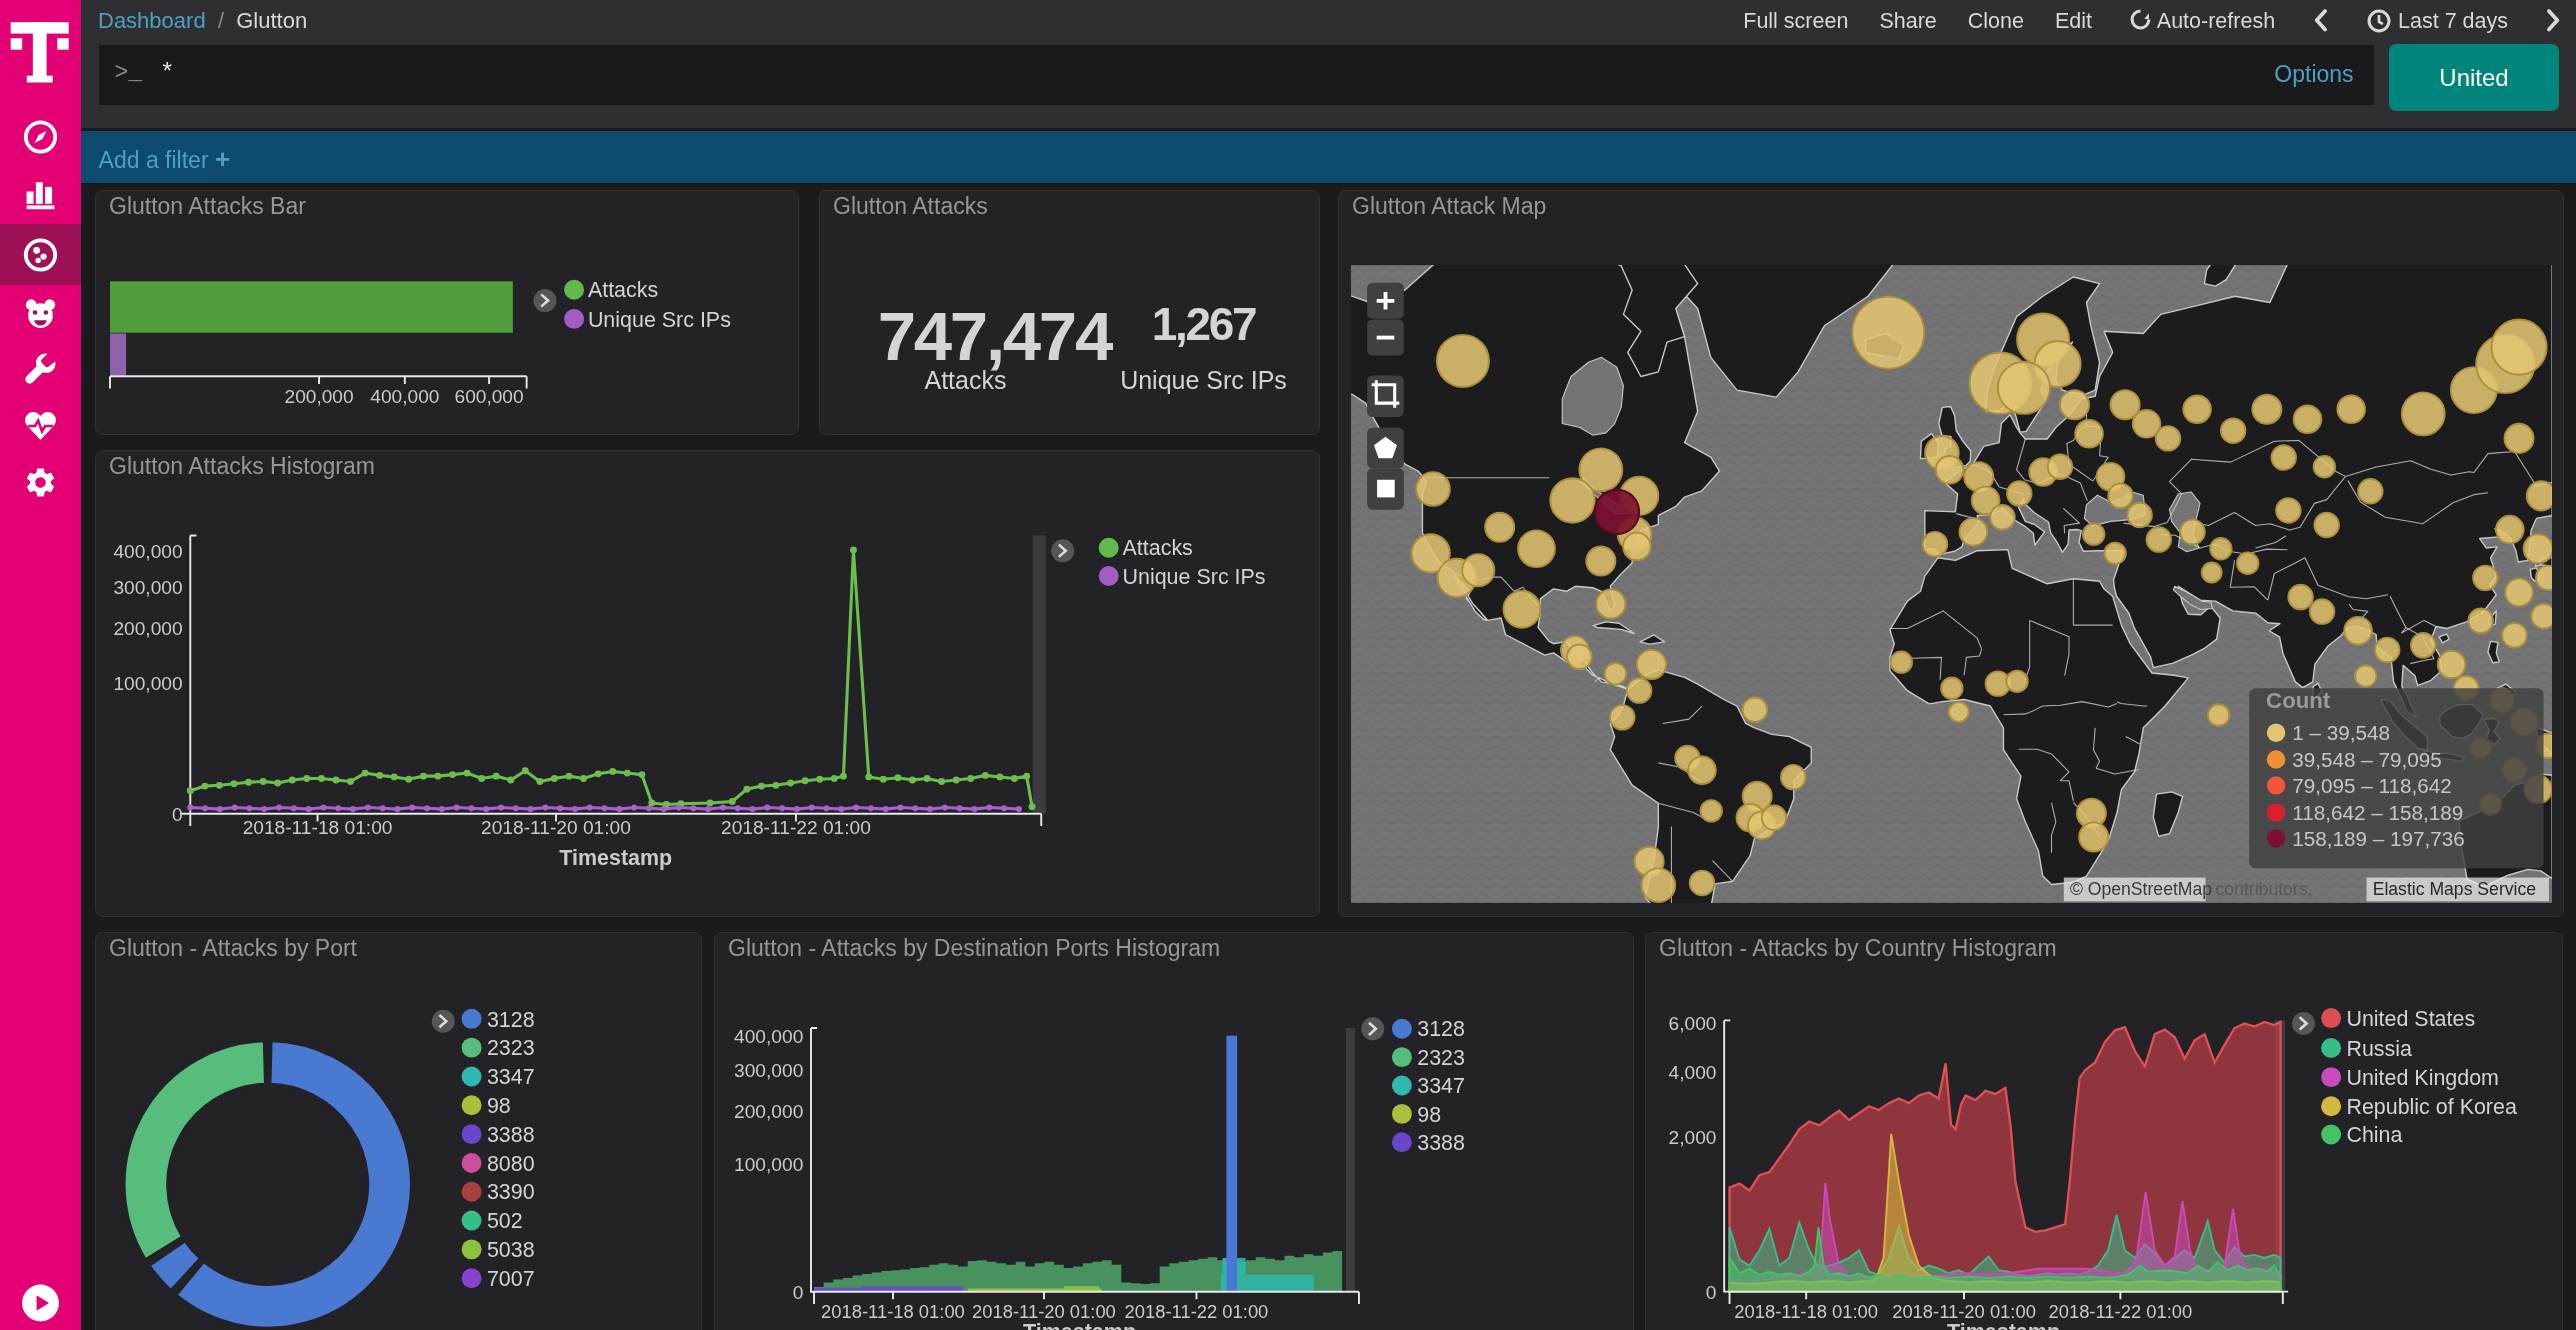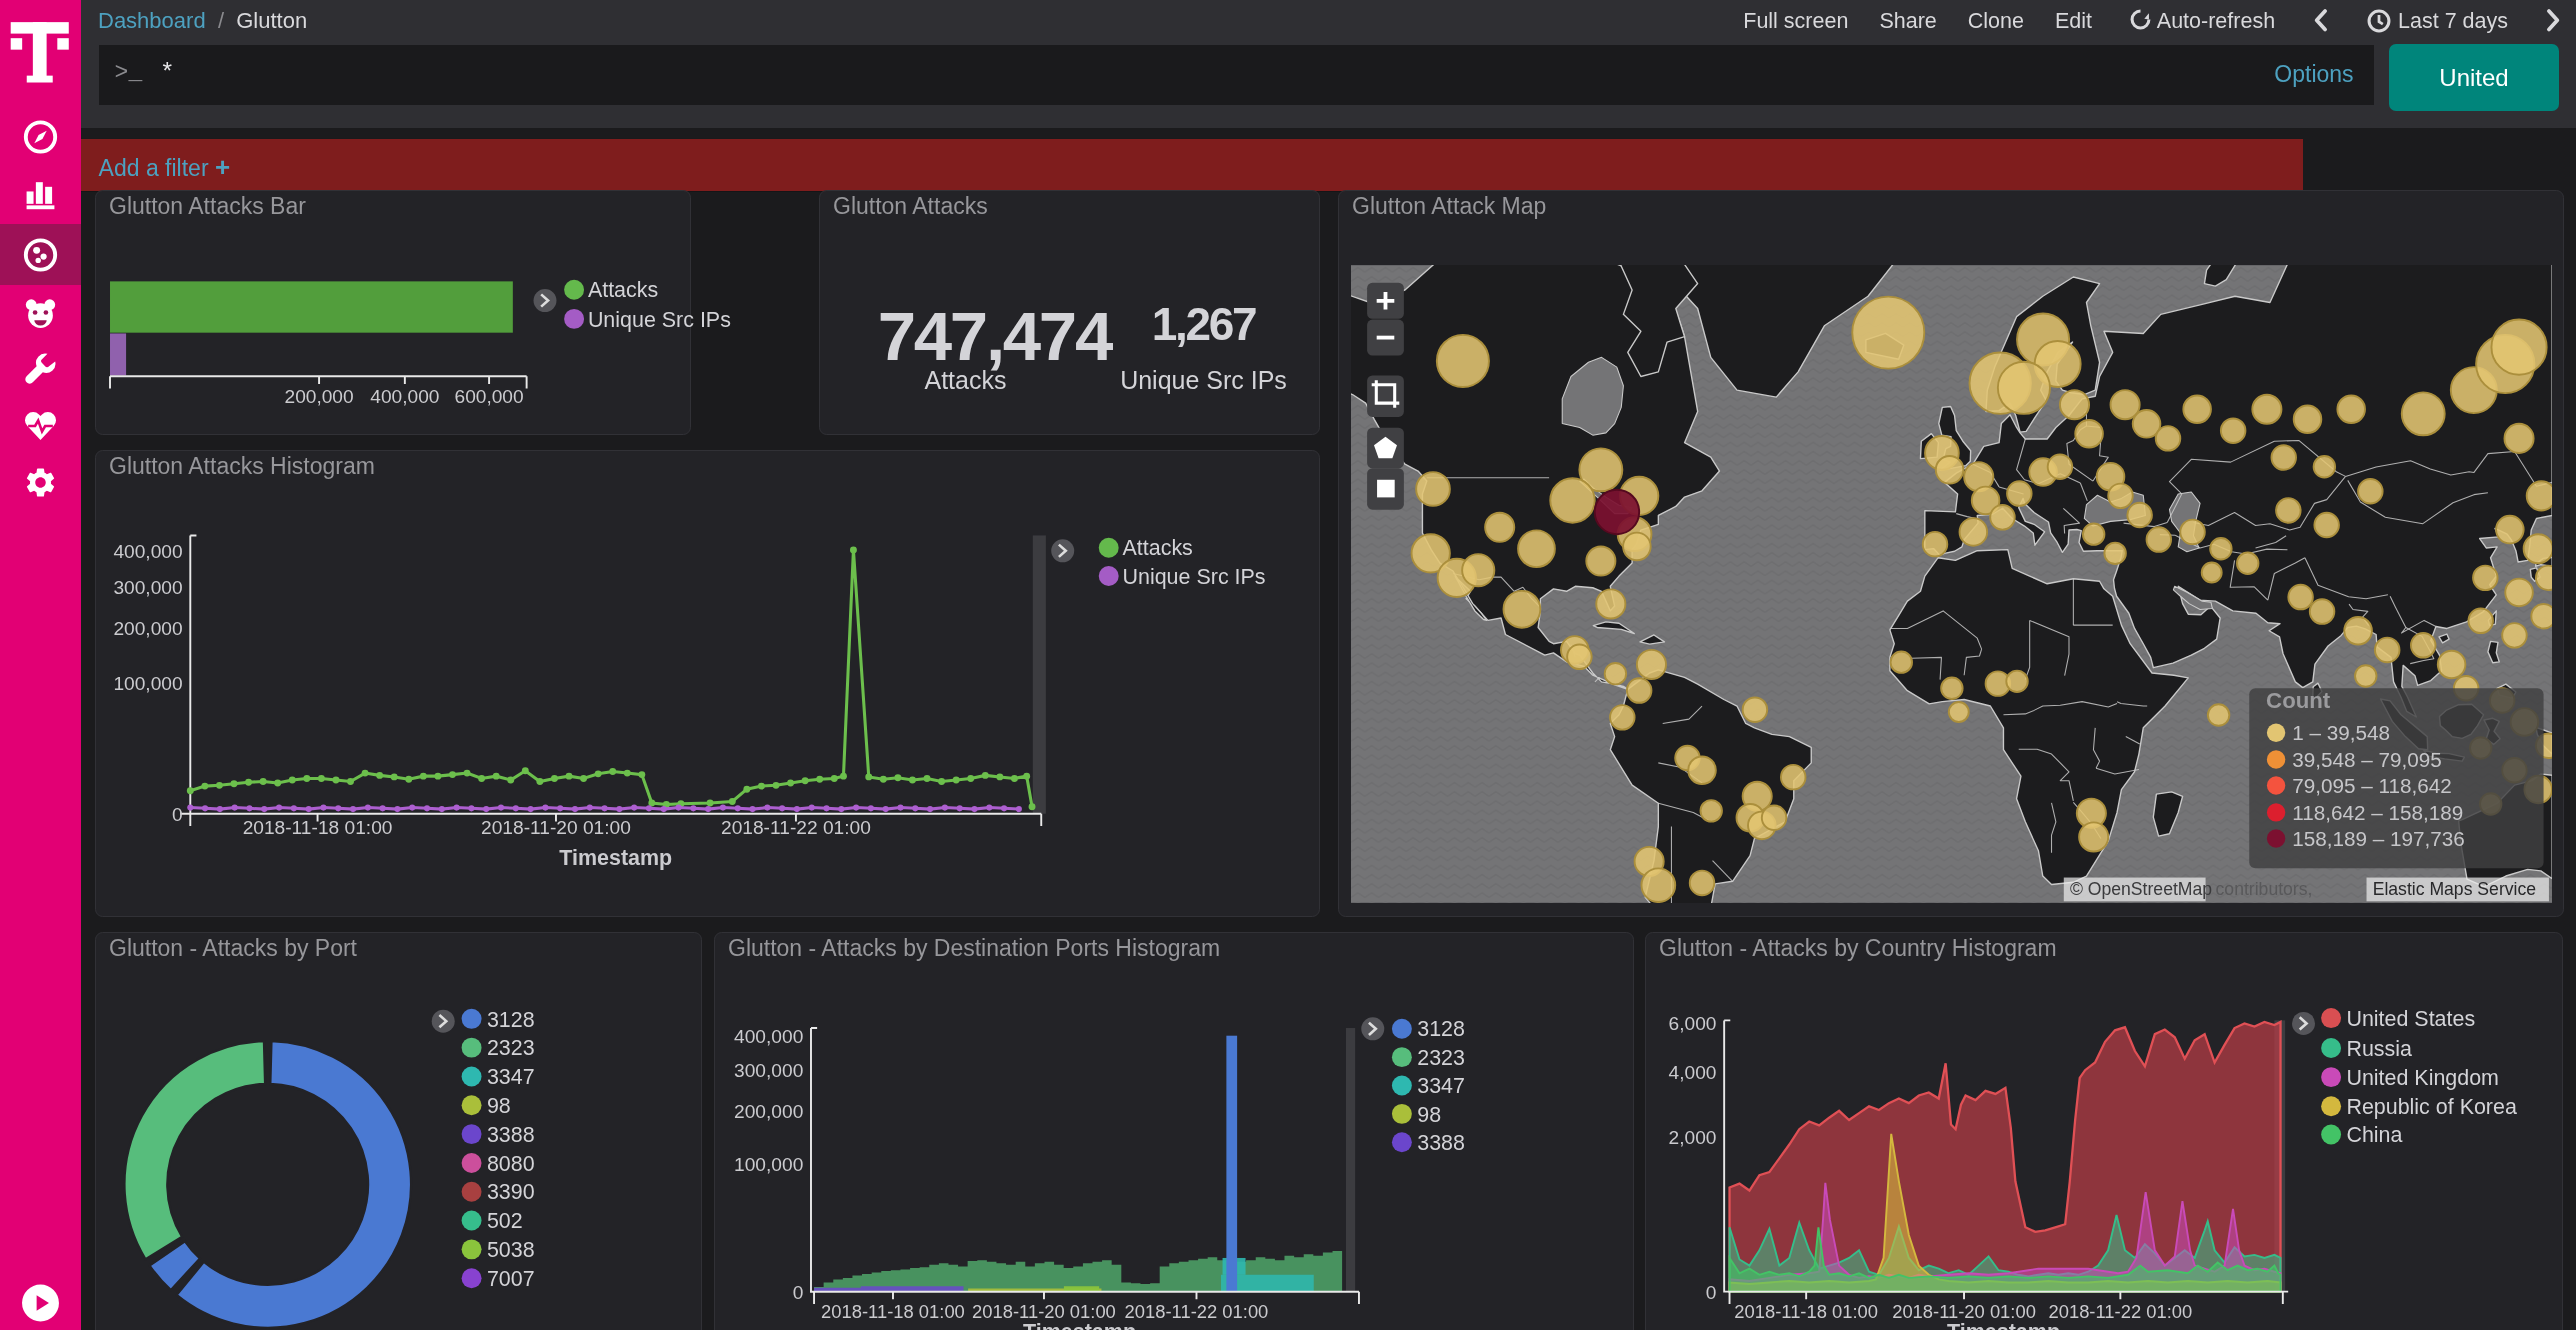--- a/index.html
+++ b/index.html
@@ -10,21 +10,21 @@
 #header { position:absolute; left:81px; top:0; width:2495px; height:128px; background:#2f2f33;padding-left:12px; }
 #crumbs { position:absolute; left:17px; top:8.4px; font-size:22px; color:#d9d9dc; }
 #crumbs a { color:#4da1c0; text-decoration:none; }
 #qbar { position:absolute; left:17.6px; top:45px; width:2275px; height:60px; background:#1a1a1c; }
 #qprompt { position:absolute; left:16px; top:14.6px; color:#8a8a8e; font-size:23px; font-family:"Liberation Mono", monospace; }
 #qstar { position:absolute; left:64px; top:12.3px; color:#e8e8ea; font-size:24.5px; }
 #qoptions { position:absolute; right:20px; top:16px; color:#4da1c0; font-size:23px; }
 #updbtn { position:absolute; left:2308px; top:44px; width:170px; height:67px; background:#00857b; border-radius:7px; color:#fff; font-size:24px; text-align:center; line-height:67px; }
 #topmenu { position:absolute; right:14px; top:7.7px; font-size:21.5px; color:#d9d9dc; }
 #topmenu span { margin-left:31px;margin-top:38px; }
-#filterbar { position:absolute; left:81px; top:138px; width:2222px; height:54px; background:#7f1d1d; border-top:1.5px solid #1a1a1c; border-bottom:1.5px solid #151517; }
+#filterbar { position:absolute; left:81px; top:130px; width:2495px; height:54px; background:#0c4a6e; border-top:1.5px solid #1a1a1c; border-bottom:1.5px solid #151517; }
 #addfilter { position:absolute; left:17.6px; top:13px; color:#4da1c0; font-size:23px; }
 .panel { position:absolute; background:#232327; border:1.5px solid #313136; border-radius:7.7px; }
 .ptitle { position:absolute; left:13px; top:2.3px; font-size:23px; color:#97979b; white-space:nowrap; }
 .legtext { font-size:28px; fill:#d4d4d8; }
 .axlbl { font-size:25px; fill:#cbcbcf; }
 .axlbl2 { font-size:24px; fill:#cbcbcf; }
 </style>
 </head>
 <body>
 <div id="sidebar">
@@ -99,21 +99,21 @@
     <div id="qprompt">&gt;_</div>
     <div id="qstar">*</div>
     <div id="qoptions">Options</div>
   </div>
   <div id="updbtn">United</div>
 </div>
 <div id="filterbar">
     <div id="addfilter">Add a filter <b style="font-size:26px;">+</b></div>
   </div>
 
-<div class="panel" style="left:95px; top:190px; width:596px; height:245px;">
+<div class="panel" style="left:95px; top:190px; width:704px; height:245px;">
   <div class="ptitle">Glutton Attacks Bar</div>
   <svg style="position:absolute; left:0; top:0;" width="705" height="242" viewBox="0 0 920 316">
     <rect x="18" y="118" width="526" height="67" fill="#529e3c"></rect>
     <rect x="18" y="186" width="21" height="55" fill="#9061ad"></rect>
     <path d="M18,242 L562,242 M18,242 L18,258 M562,242 L562,258 M291,242 L291,252 M403,242 L403,252 M513,242 L513,252" stroke="#e9e9e9" stroke-width="2.5" fill="none"></path>
     <text class="axlbl" x="291" y="277" text-anchor="middle">200,000</text>
     <text class="axlbl" x="403" y="277" text-anchor="middle">400,000</text>
     <text class="axlbl" x="513" y="277" text-anchor="middle">600,000</text>
     <circle cx="586" cy="143" r="15" fill="#55555a"></circle>
     <path d="M581,135 L590,143 L581,151" fill="none" stroke="#ddd" stroke-width="3.4"></path>

